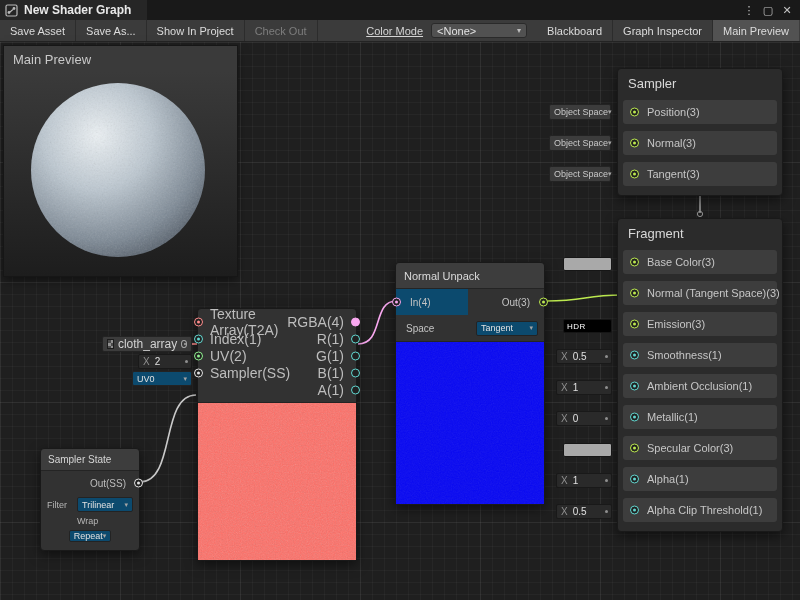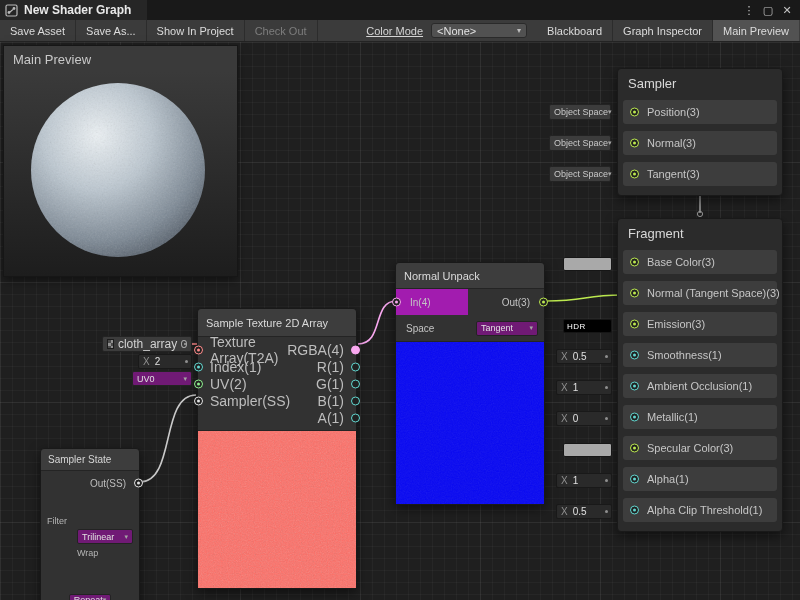--- a/index.html
+++ b/index.html
@@ -86,38 +86,38 @@
   .hdr-swatch { position:absolute; width:49px; height:14px; border-radius:2px; border:1px solid #161616; background:#000;
     display:flex; align-items:center; padding:0 3px; font-size:8px; color:#fff; letter-spacing:0.5px; }
   .obj-field { position:absolute; width:90px; height:16px; background:#3c3c3c; border:1px solid #232323; border-radius:2px;
     display:flex; align-items:center; gap:4px; padding:0 4px; font-size:12px; color:#d2d2d2; white-space:nowrap; }
   .tex-icon { width:10px; height:10px; border:1px solid #1c1c1c;
     background-image:linear-gradient(45deg,#909090 25%,transparent 25%,transparent 75%,#909090 75%),
                      linear-gradient(45deg,#909090 25%,#4a4a4a 25%,#4a4a4a 75%,#909090 75%);
     background-size:6px 6px; background-position:0 0,3px 3px; }
   .picker-icon { margin-left:auto; width:8px; height:8px; border:1px solid #a8a8a8; border-radius:50%; position:relative; }
   .picker-icon::after { content:""; position:absolute; left:2px; top:2px; width:2px; height:2px; border-radius:50%; background:#a8a8a8; }
-  .node-dd { height:15px; background:#701a75; border:1px solid #232323; border-radius:2px; display:flex; align-items:center;
+  .node-dd { height:15px; background:#0c4a6e; border:1px solid #232323; border-radius:2px; display:flex; align-items:center;
     justify-content:space-between; padding:0 4px; font-size:9px; color:#e0e0e0; white-space:nowrap; }
   .node-dd.abs { position:absolute; }
 
   
   .ss-node { width:100px; background:#323232; }
   .ss-title { height:22px; display:flex; align-items:center; padding:0 7px; font-size:10px; color:#d6d6d6;
     background:#3d3d3d; border-bottom:1px solid #242424; border-radius:4px 4px 0 0; }
   .ss-out-row { position:relative; height:24px; display:flex; align-items:center; justify-content:flex-end;
     padding-right:13px; font-size:10px; color:#bdbdbd; }
   .ss-out-row .port { position:absolute; right:-4px; top:50%; transform:translateY(-50%); }
   .ss-opt { display:flex; align-items:center; padding:2px 6px; gap:4px; font-size:9px; color:#b5b5b5; }
   .ss-opt .opt-label { width:26px; }
-  .ss-opt .node-dd { flex:1;margin-top:32px; }
+  .ss-opt .node-dd { flex:1; }
 
   
   .nu-io { position:relative; height:26px; display:flex; align-items:center; font-size:10px; color:#c4c4c4; }
-  .nu-in-cell { display:flex; align-items:center; height:26px; width:72px; background:#a21caf; padding-left:14px; }
+  .nu-in-cell { display:flex; align-items:center; height:26px; width:72px; background:#0c4a6e; padding-left:14px; }
   .nu-out-cell { margin-left:auto; padding-right:14px; }
   .nu-space { display:flex; align-items:center; height:26px; padding:0 6px 0 10px; font-size:10px; color:#c4c4c4; }
   .nu-space .node-dd { margin-left:auto; width:62px; }
 </style>
 </head>
 <body>
 
 <div class="app">
 
   <div class="titlebar">
@@ -295,21 +295,20 @@
       <span class="ff-val">1</span>
       <span class="ff-dot"></span>
     </div>
     <div class="float-field" style="left:556px; top:462px;">
       <span class="ff-x">X</span>
       <span class="ff-val">0.5</span>
       <span class="ff-dot"></span>
     </div>
 
     <div class="node op-node" style="left:197px; top:266px; width:160px;">
-      <div class="op-title">Sample Texture 2D Array</div>
       <div class="op-rows">
         <div class="op-row">
           <span class="port dot in" style="--c: #ff8b8b;"></span>
           <span class="lbl-left">Texture Array(T2A)</span>
           <span class="lbl-right">RGBA(4)</span>
           <span class="port filled out" style="--c: #f9a8f0;"></span>
         </div>
         <div class="op-row">
           <span class="port dot in" style="--c: #62d7d0;"></span>
           <span class="lbl-left">Index(1)</span>

